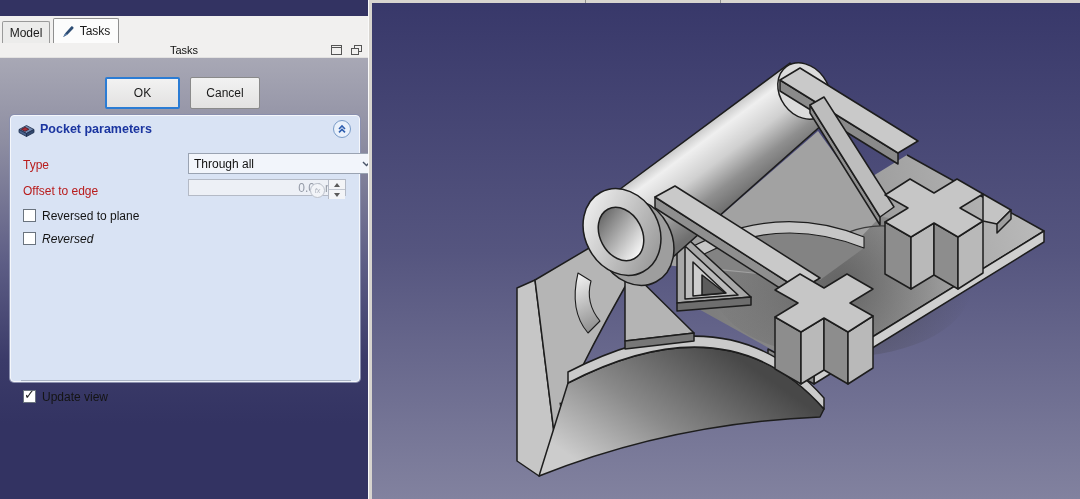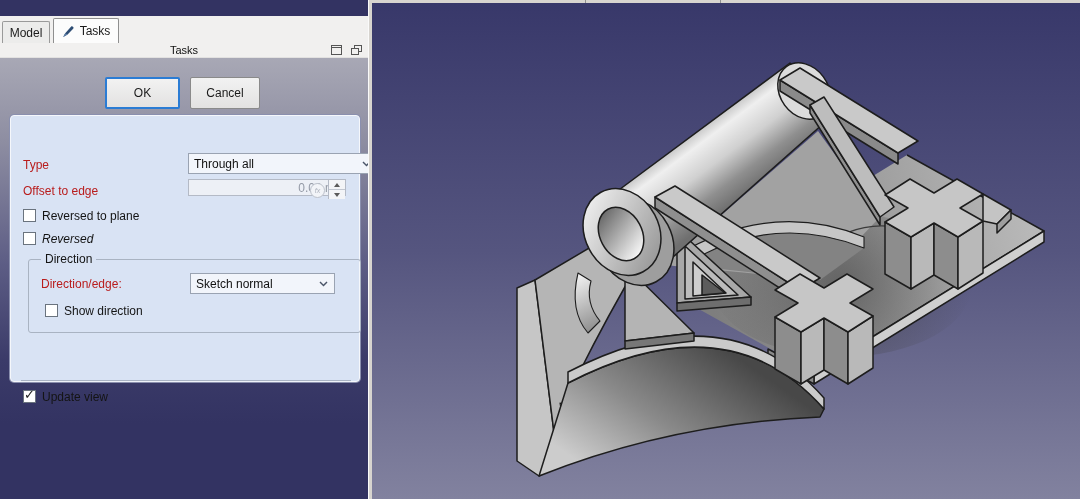--- a/index.html
+++ b/index.html
@@ -94,20 +94,35 @@
   <div class="tasks-body">
 
     <div class="btn btn-ok">
       <span>OK</span>
     </div>
     <div class="btn btn-cancel">
       <span>Cancel</span>
     </div>
 
     <div class="pbox">
+      <div class="pbox-header">
+        <svg class="pocket-ic" viewBox="0 0 17 15">
+          <path d="M1,7.5 L8.5,3.5 L16,7.5 L8.5,11.5 Z" fill="#7288ad" stroke="#1d2d4d" stroke-width="0.8"></path>
+          <path d="M3.4,7.3 L7.2,5.3 L10.8,7.3 L7,9.3 Z" fill="#a82c35" stroke="#46101a" stroke-width="0.7"></path>
+          <path d="M1,7.5 L1,10.5 L8.5,14.5 L8.5,11.5 Z" fill="#4a628d" stroke="#1d2d4d" stroke-width="0.8"></path>
+          <path d="M16,7.5 L16,10.5 L8.5,14.5 L8.5,11.5 Z" fill="#33496f" stroke="#1d2d4d" stroke-width="0.8"></path>
+        </svg>
+        <span class="pbox-title">Pocket parameters</span>
+        <div class="collapse-btn">
+          <svg width="10" height="10" viewBox="0 0 10 10">
+            <polyline points="2,5 5,2 8,5" fill="none" stroke="#2f5fb0" stroke-width="1.6"></polyline>
+            <polyline points="2,8.4 5,5.4 8,8.4" fill="none" stroke="#2f5fb0" stroke-width="1.6"></polyline>
+          </svg>
+        </div>
+      </div>
 
       <div class="row-label" style="top:42px;">Type</div>
       <div class="combo" style="left:177px;top:37px;width:190px;">
         <span>Through all</span>
         <svg class="chev" width="9" height="6" viewBox="0 0 9 6">
           <polyline points="1,1 4.5,4.6 8,1" fill="none" stroke="#4a5568" stroke-width="1.4"></polyline>
         </svg>
       </div>
 
       <div class="row-label" style="top:68px;">Offset to edge</div>
@@ -123,32 +138,20 @@
             </div>
         </span>
       </div>
 
       <div class="cb" style="left:12px;top:93px;"></div>
       <div class="cb-label" style="left:31px;top:93px;">Reversed to plane</div>
 
       <div class="cb" style="left:12px;top:116px;"></div>
       <div class="cb-label" style="left:31px;top:116px;font-style:italic;">Reversed</div>
 
-      <div class="groupbox">
-        <div class="legend">Direction</div>
-        <div class="row-label" style="top:17px;">Direction/edge:</div>
-        <div class="combo" style="left:161px;top:13px;width:145px;">
-          <span>Sketch normal</span>
-          <svg class="chev" width="9" height="6" viewBox="0 0 9 6">
-            <polyline points="1,1 4.5,4.6 8,1" fill="none" stroke="#4a5568" stroke-width="1.4"></polyline>
-          </svg>
-        </div>
-        <div class="cb" style="left:16px;top:44px;"></div>
-        <div class="cb-label" style="left:35px;top:44px;">Show direction</div>
-      </div>
 
       <div class="sep"></div>
 
       <div class="cb" style="left:12px;top:274px;">
         <span class="mark">✓</span>
       </div>
       <div class="cb-label" style="left:31px;top:274px;">Update view</div>
     </div>
   </div>
 </div>

